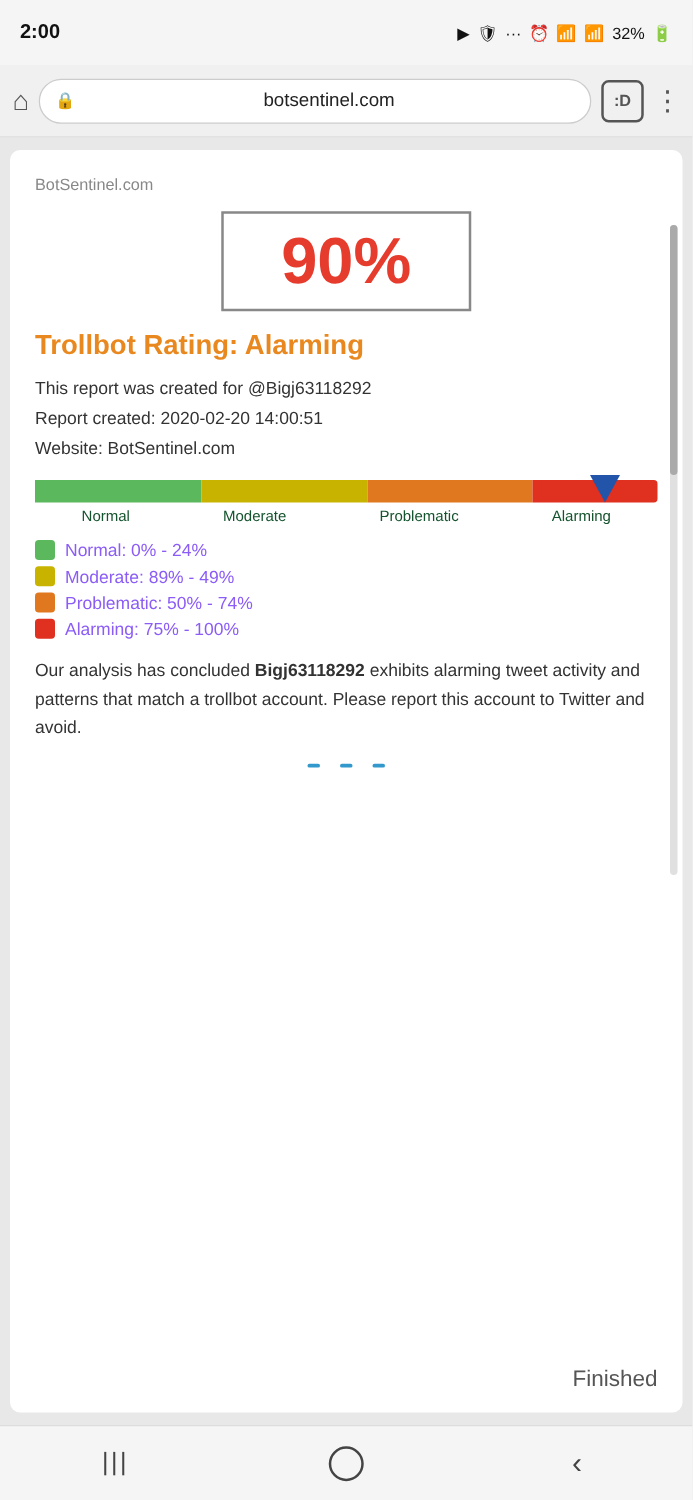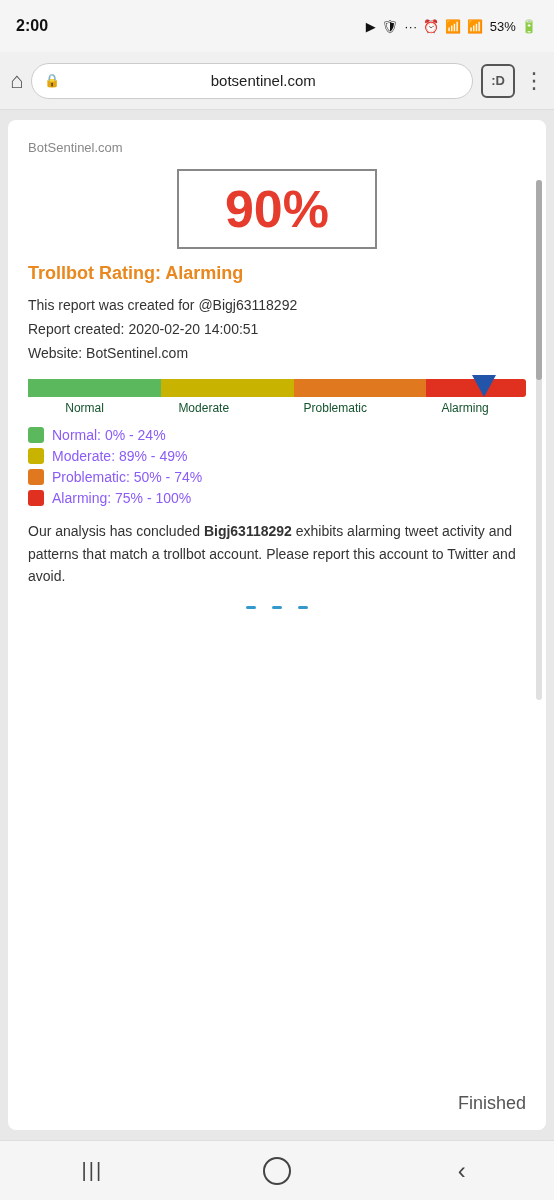--- a/index.html
+++ b/index.html
@@ -134,21 +134,21 @@
       width: 200px;
       margin: 0 auto 14px auto;
     }
     .score-number {
       font-size: 52px;
       font-weight: bold;
       color: #e63c2e;
     }
 
     .trollbot-rating {
-      font-size: 18px;
+      font-size: 22px;
       font-weight: bold;
       color: #2c3e6b;
       margin-bottom: 10px;
     }
     .trollbot-rating span {
       color: #e8881e;
     }
 
     .report-meta {
       font-size: 14px;
@@ -312,21 +312,21 @@
 
 <div class="status-bar">
   <div class="status-bar-left">2:00</div>
   <div class="status-bar-right">
     <span>▶</span>
     <span>🛡</span>
     <span>···</span>
     <span>⏰</span>
     <span>📶</span>
     <span>📶</span>
-    <span class="battery-text">53%</span>
+    <span class="battery-text">32%</span>
     <span>🔋</span>
   </div>
 </div>
 
 <div class="browser-bar">
   <div class="browser-home-btn">⌂</div>
   <div class="browser-url-bar">
     <span class="lock-icon">🔒</span>
     <span class="url-text">botsentinel.com</span>
   </div>

